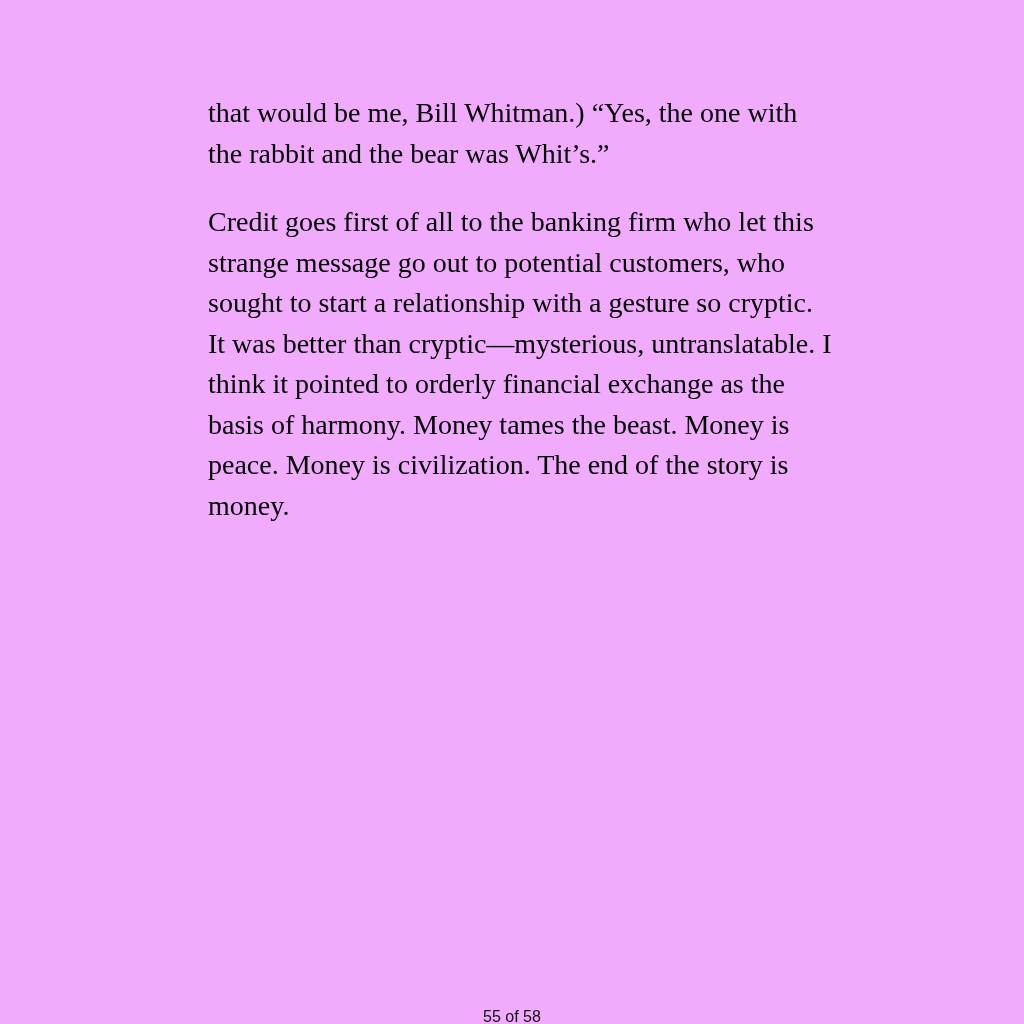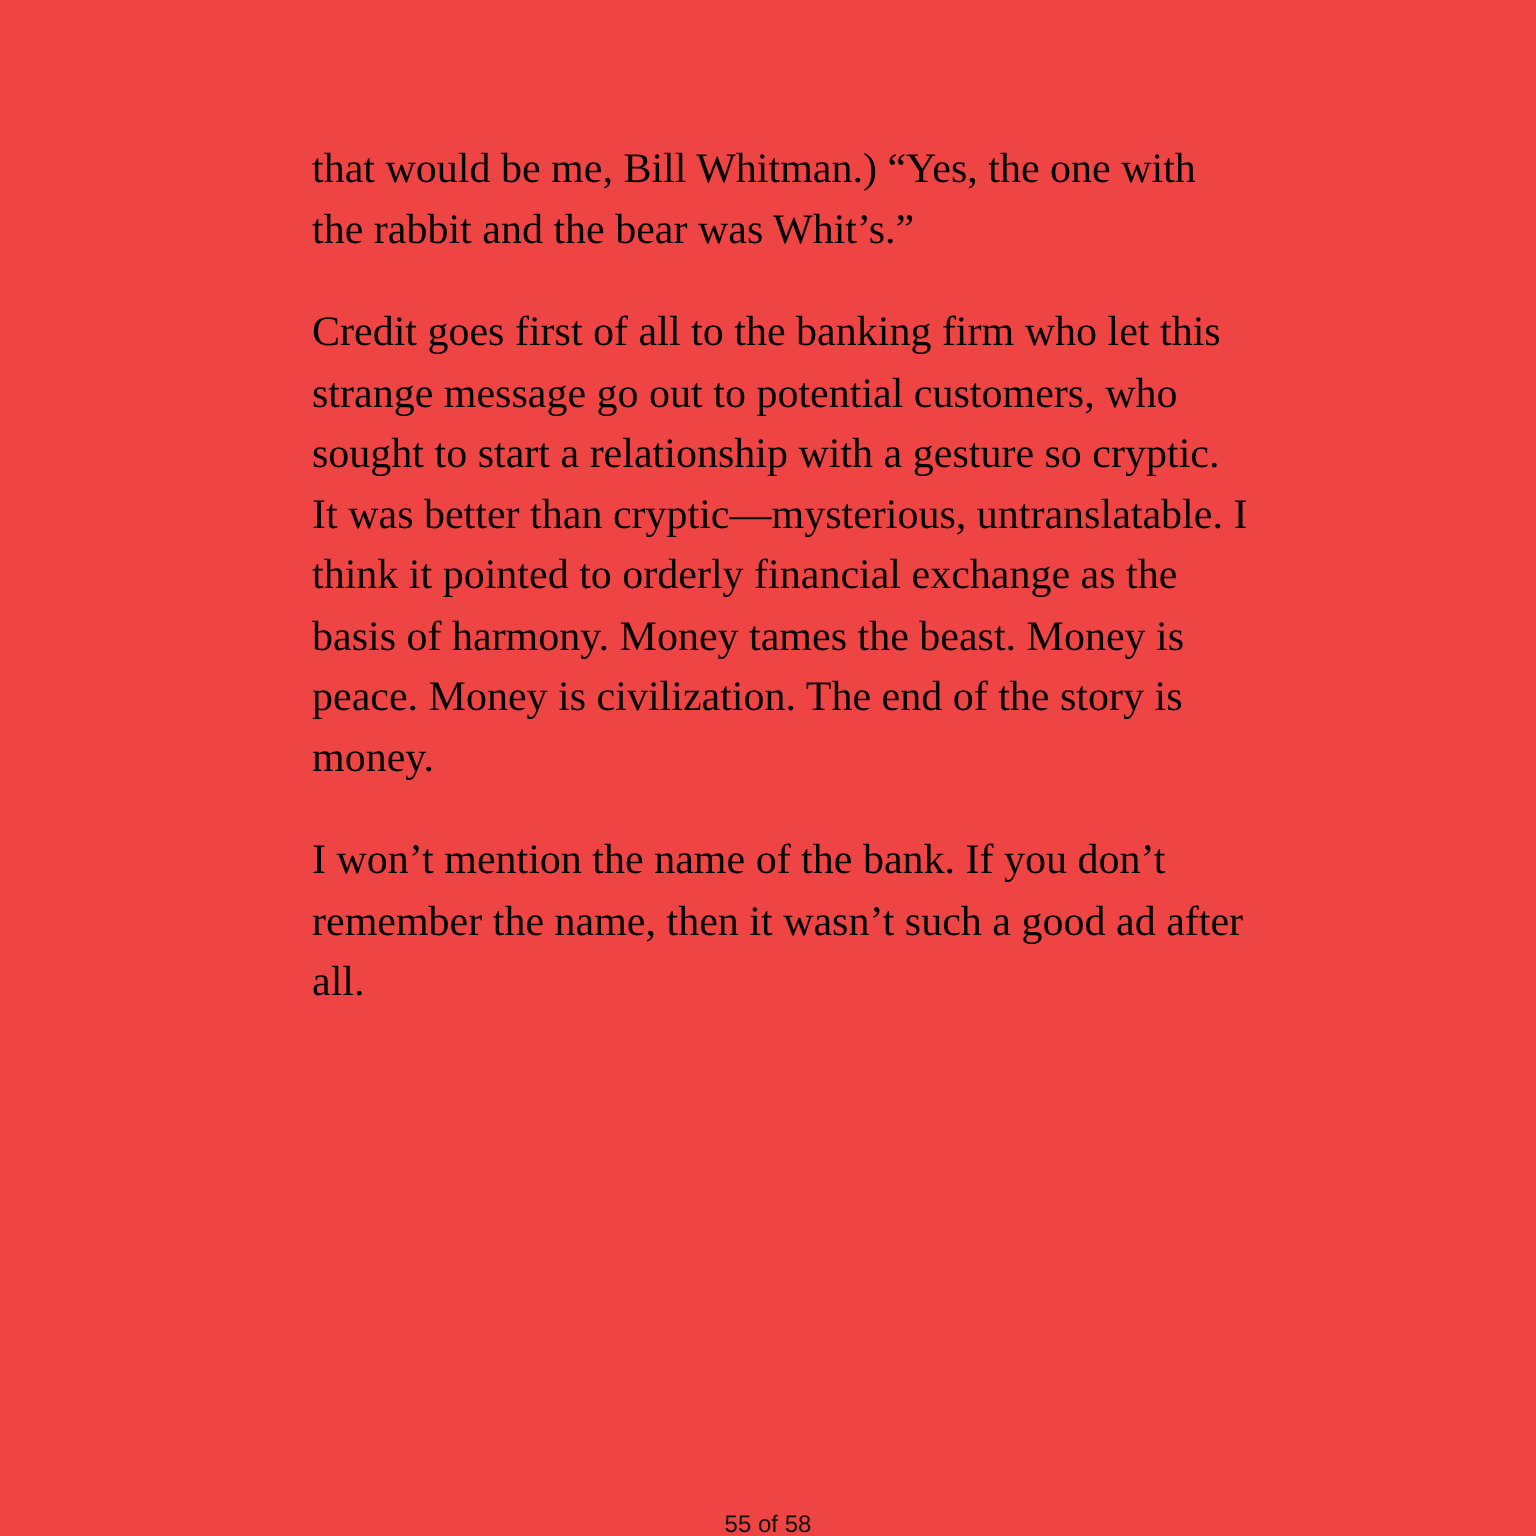--- a/index.html
+++ b/index.html
@@ -4,21 +4,21 @@
 <style>
   html, body {
     margin: 0;
     padding: 0;
     background: #ffffff;
   }
   .page {
     position: relative;
     width: 1024px;
     height: 1024px;
-    background: #ef4444;
+    background: #f0abfc;
     overflow: hidden;
   }
   .text-block {
     position: absolute;
     left: 208px;
     top: 93px;
     width: 680px;
     font-family: "Liberation Serif", "DejaVu Serif", serif;
     font-size: 28px;
     line-height: 40.5px;
@@ -46,18 +46,17 @@
   }
 </style>
 </head>
 <body>
 
 <div class="page">
 
   <div class="text-block">
       <p>that would be me, Bill Whitman.) “Yes, the one with<br>the rabbit and the bear was Whit’s.”</p>
       <p class="section-start">Credit goes first of all to the banking firm who let this<br>strange message go out to potential customers, who<br>sought to start a relationship with a gesture so cryptic.<br>It was better than cryptic—mysterious, untranslatable. I<br>think it pointed to orderly financial exchange as the<br>basis of harmony. Money tames the beast. Money is<br>peace. Money is civilization. The end of the story is<br>money.</p>
-      <p>I won’t mention the name of the bank. If you don’t<br>remember the name, then it wasn’t such a good ad after<br>all.</p>
     </div>
 
   <div class="page-footer">55 of 58</div>
 
 </div>
 
 </body></html>

